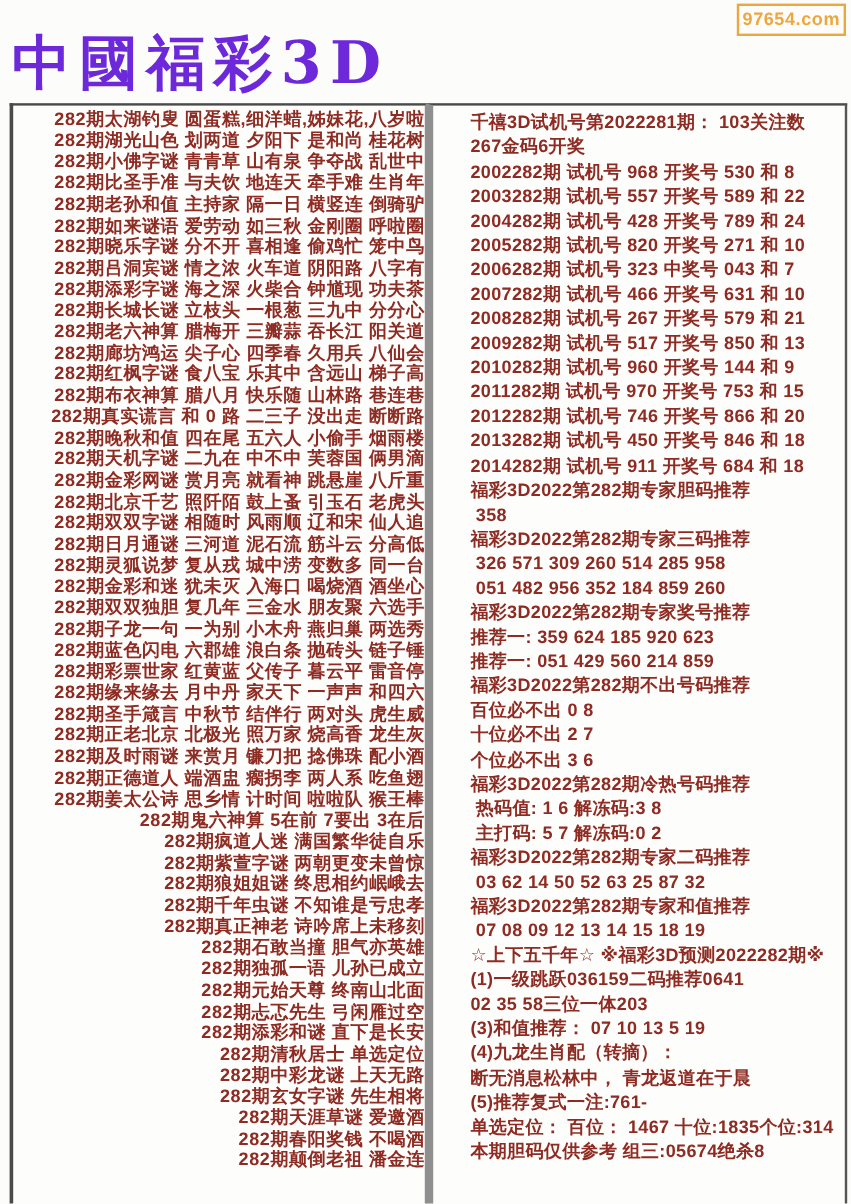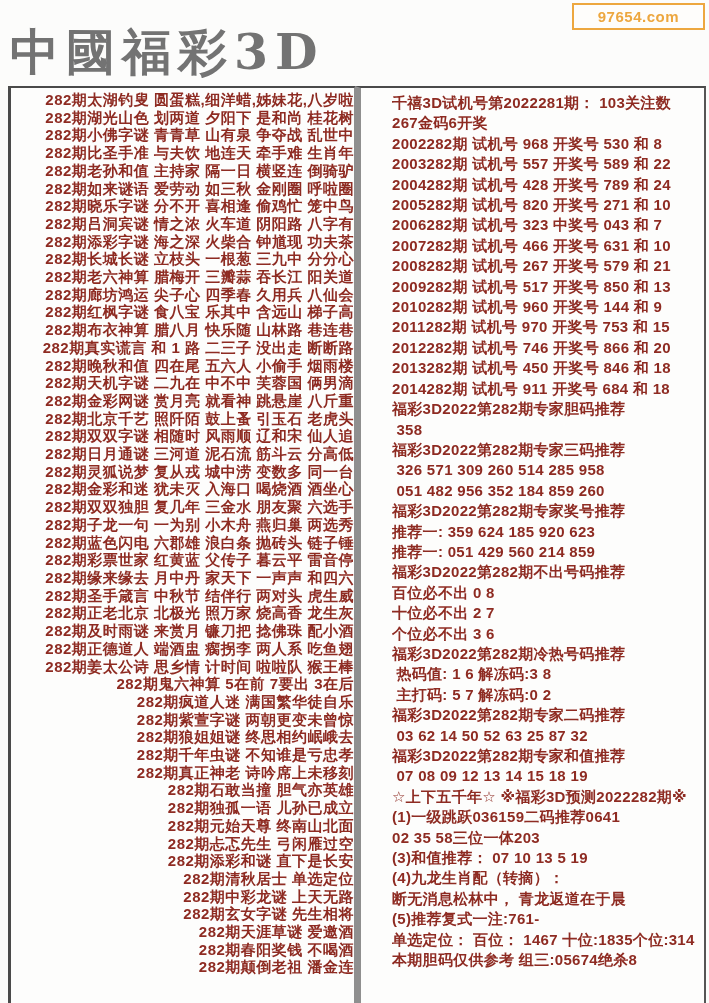--- a/index.html
+++ b/index.html
@@ -4,27 +4,27 @@
 <style>
   html,body{margin:0;padding:0;}
   body{
     width:709px;height:1003px;position:relative;overflow:hidden;
     background:#fcfcfb;
     font-family:"Liberation Sans","DejaVu Sans",sans-serif;
   }
   .watermark{
     position:absolute;top:3px;right:4px;
     border:2px solid #eda73f;color:#eda73f;background:#fefdfb;
-    font-size:15px;font-weight:bold;padding:3px 24px;letter-spacing:0.5px;
+    font-size:15px;font-weight:bold;padding:3px 3px;letter-spacing:0.5px;
   }
   .logo{
     position:absolute;left:10px;top:20px;height:58px;width:420px;
     overflow:hidden;white-space:nowrap;
     font-family:"DejaVu Serif","Liberation Serif",serif;
-    font-size:49px;font-weight:900;color:#737373;letter-spacing:7px;
+    font-size:49px;font-weight:900;color:#6d28d9;letter-spacing:7px;
   }
   .col{
     position:absolute;top:86px;height:917px;overflow:hidden;background:#fdfdfc;
     color:#8e2b22;
   }
   .col.left{
     left:8px;width:338px;
     border-top:2px solid #4a4a4a;border-left:3px solid #4a4a4a;border-right:2px solid #8f8f8f;
     padding:3px 0 0 5px;
   }
@@ -57,21 +57,21 @@
     <div class="row">282期老孙和值 主持家 隔一日 横竖连 倒骑驴</div>
     <div class="row">282期如来谜语 爱劳动 如三秋 金刚圈 呼啦圈</div>
     <div class="row">282期晓乐字谜 分不开 喜相逢 偷鸡忙 笼中鸟</div>
     <div class="row">282期吕洞宾谜 情之浓 火车道 阴阳路 八字有</div>
     <div class="row">282期添彩字谜 海之深 火柴合 钟馗现 功夫茶</div>
     <div class="row">282期长城长谜 立枝头 一根葱 三九中 分分心</div>
     <div class="row">282期老六神算 腊梅开 三瓣蒜 吞长江 阳关道</div>
     <div class="row">282期廊坊鸿运 尖子心 四季春 久用兵 八仙会</div>
     <div class="row">282期红枫字谜 食八宝 乐其中 含远山 梯子高</div>
     <div class="row">282期布衣神算 腊八月 快乐随 山林路 巷连巷</div>
-    <div class="row">282期真实谎言 和 1 路 二三子 没出走 断断路</div>
+    <div class="row">282期真实谎言 和 0 路 二三子 没出走 断断路</div>
     <div class="row">282期晚秋和值 四在尾 五六人 小偷手 烟雨楼</div>
     <div class="row">282期天机字谜 二九在 中不中 芙蓉国 俩男滴</div>
     <div class="row">282期金彩网谜 赏月亮 就看神 跳悬崖 八斤重</div>
     <div class="row">282期北京千艺 照阡陌 鼓上蚤 引玉石 老虎头</div>
     <div class="row">282期双双字谜 相随时 风雨顺 辽和宋 仙人追</div>
     <div class="row">282期日月通谜 三河道 泥石流 筋斗云 分高低</div>
     <div class="row">282期灵狐说梦 复从戎 城中涝 变数多 同一台</div>
     <div class="row">282期金彩和迷 犹未灭 入海口 喝烧酒 酒坐心</div>
     <div class="row">282期双双独胆 复几年 三金水 朋友聚 六选手</div>
     <div class="row">282期子龙一句 一为别 小木舟 燕归巢 两选秀</div>

